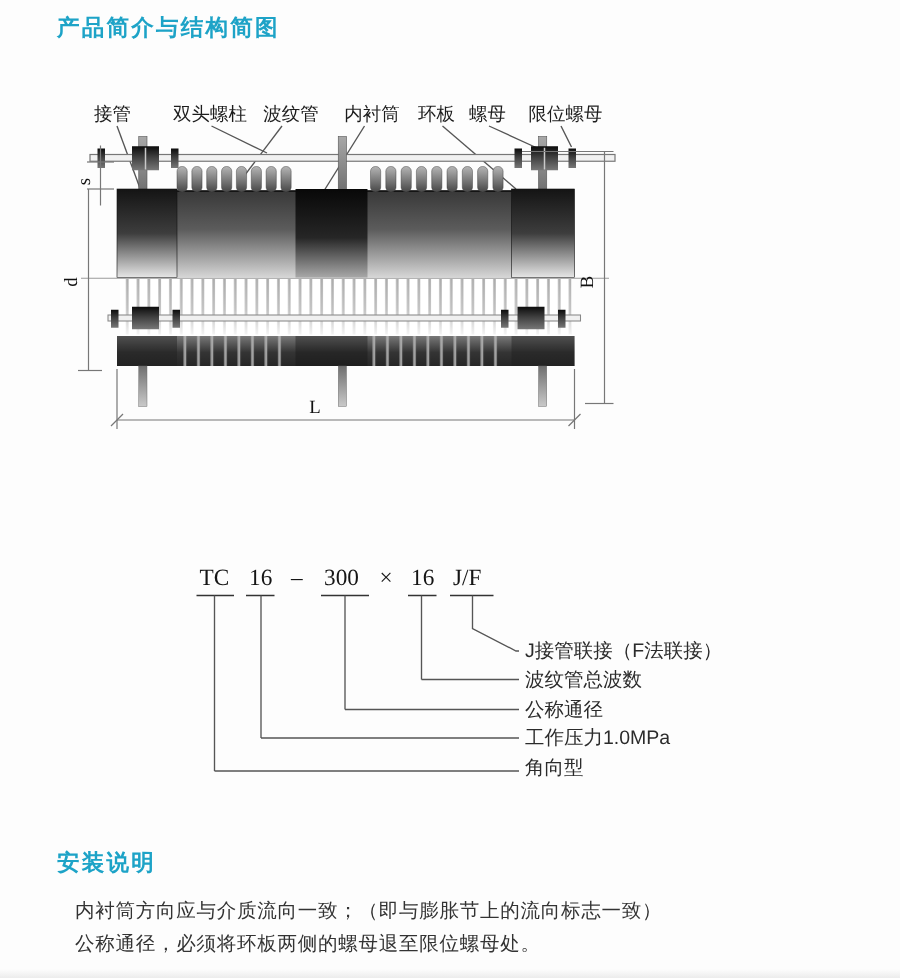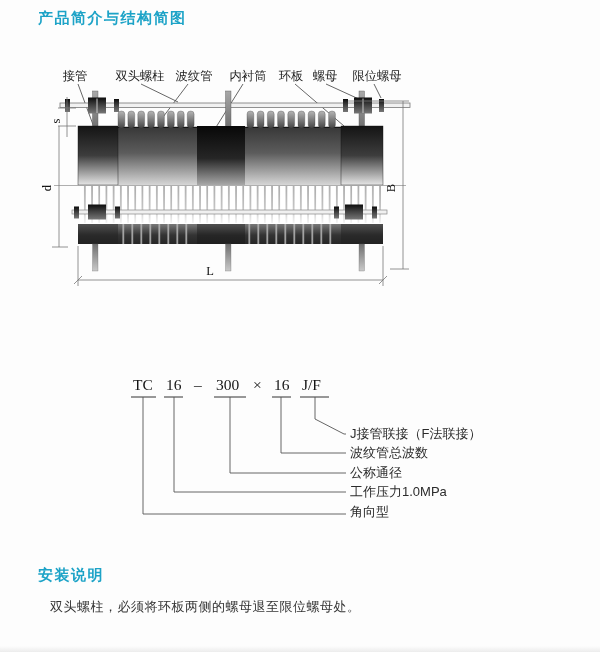--- a/index.html
+++ b/index.html
@@ -228,17 +228,18 @@
       <text class="callout" x="250" y="83">波纹管总波数</text>
       <text class="callout" x="250" y="103">公称通径</text>
       <text class="callout" x="250" y="122">工作压力1.0MPa</text>
       <text class="callout" x="250" y="142">角向型</text>
     </g>
   </svg>
 
   <div class="sec-title" id="title3">安装说明</div>
 
   <div class="install">
-    <p>双头螺柱，必须将环板两侧的螺母退至限位螺母处。</p>
+    <p>内衬筒方向应与介质流向一致；（即与膨胀节上的流向标志一致）</p>
+    <p>公称通径，必须将环板两侧的螺母退至限位螺母处。</p>
   </div>
 
   <div class="bottom-edge"></div>
 </div>
 
 </body></html>

